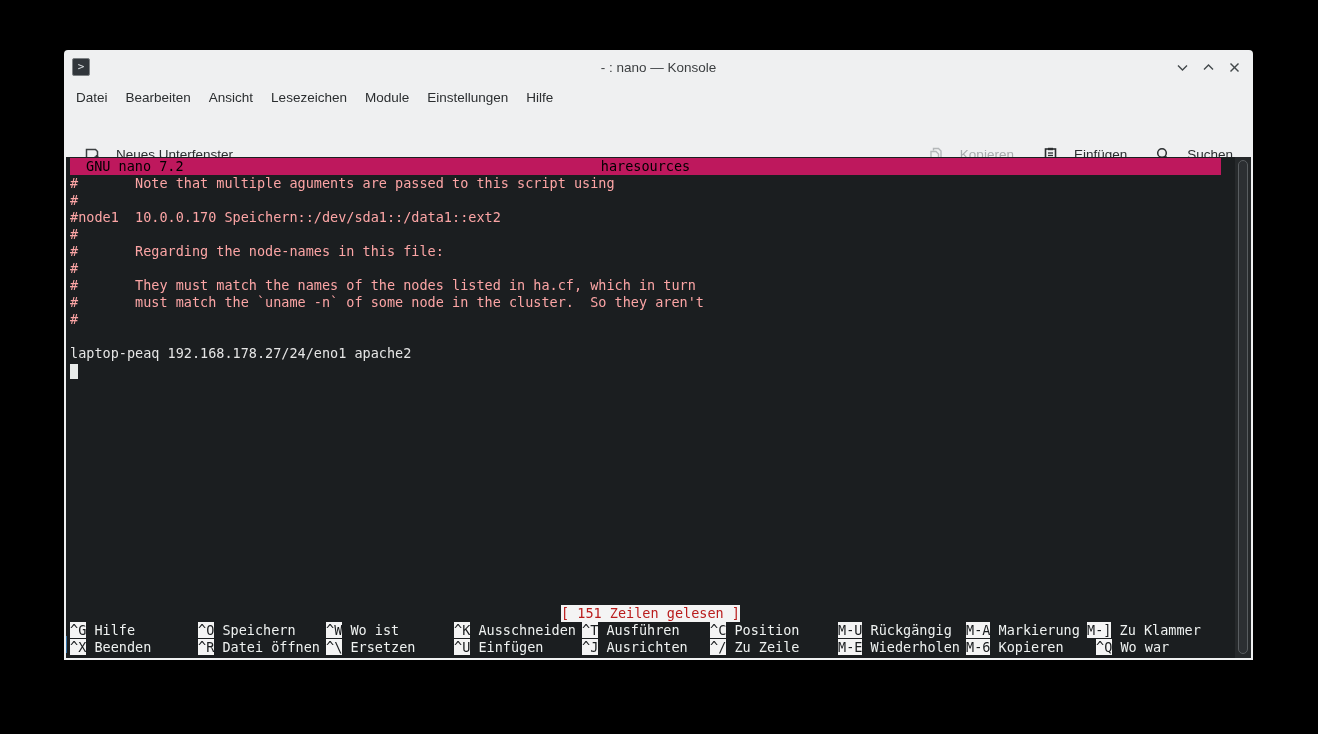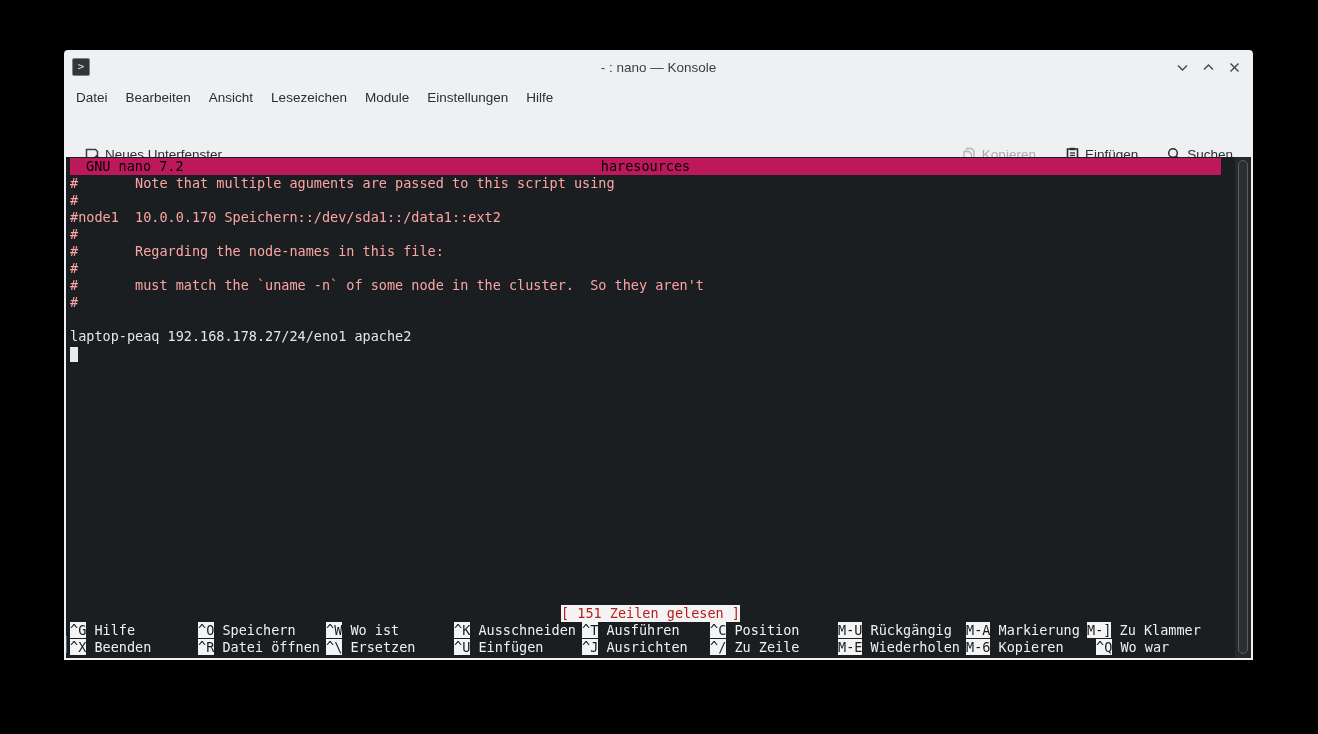--- a/index.html
+++ b/index.html
@@ -19,21 +19,21 @@
   .win-controls { position:absolute; right:12px; top:0; height:34px; display:flex; align-items:center; gap:12px; }
   .win-btn { width:14px; height:14px; display:flex; align-items:center; justify-content:center; cursor:default; }
   .win-btn svg { stroke:#43484b; stroke-width:1.4; fill:none; }
 
   
   .menubar { height:28px; display:flex; align-items:center; padding-left:3px; flex:0 0 auto; }
   .menu-item { padding:0 9px; font-size:13.5px; color:#2b2e30; line-height:28px; }
 
   
   .toolbar { height:45px; display:flex; align-items:center; padding:0 14px; flex:0 0 auto; }
-  .tbtn { display:flex; align-items:center; gap:4px; font-size:13.5px; color:#2b2e30;
+  .tbtn { display:flex; align-items:center; gap:15px; font-size:13.5px; color:#2b2e30;
           padding:6px 6px; position:relative;margin-top:40px; }
   .tbtn .sub-chevron { position:absolute; right:-4px; bottom:-2px; }
   .tbtn svg.glyph { display:block; }
   .toolbar-spacer { flex:1; }
   .tbtn.disabled { color:#a8abad; }
   .tbtn.disabled svg * { stroke:#b4b7b9 !important; }
   .chev { margin-left:4px; }
 
   
   .terminal { flex:1; margin:0 2px 2px 2px; background:#1b1e20; position:relative;
@@ -162,20 +162,21 @@
         <span class="nano-filename">haresources</span>
       </div>
 
       <div>
           <div class="tline comment">#       Note that multiple aguments are passed to this script using</div>
           <div class="tline comment">#</div>
           <div class="tline comment">#node1  10.0.0.170 Speichern::/dev/sda1::/data1::ext2</div>
           <div class="tline comment">#</div>
           <div class="tline comment">#       Regarding the node-names in this file:</div>
           <div class="tline comment">#</div>
+          <div class="tline comment">#       They must match the names of the nodes listed in ha.cf, which in turn</div>
           <div class="tline comment">#       must match the `uname -n` of some node in the cluster.  So they aren't</div>
           <div class="tline comment">#</div>
           <div class="tline plain"></div>
           <div class="tline plain">laptop-peaq 192.168.178.27/24/eno1 apache2</div>
           <div class="tline plain"><span class="cursor-block"></span></div>
         </div>
 
       <div class="term-spacer"></div>
 
       <div class="status-row">

